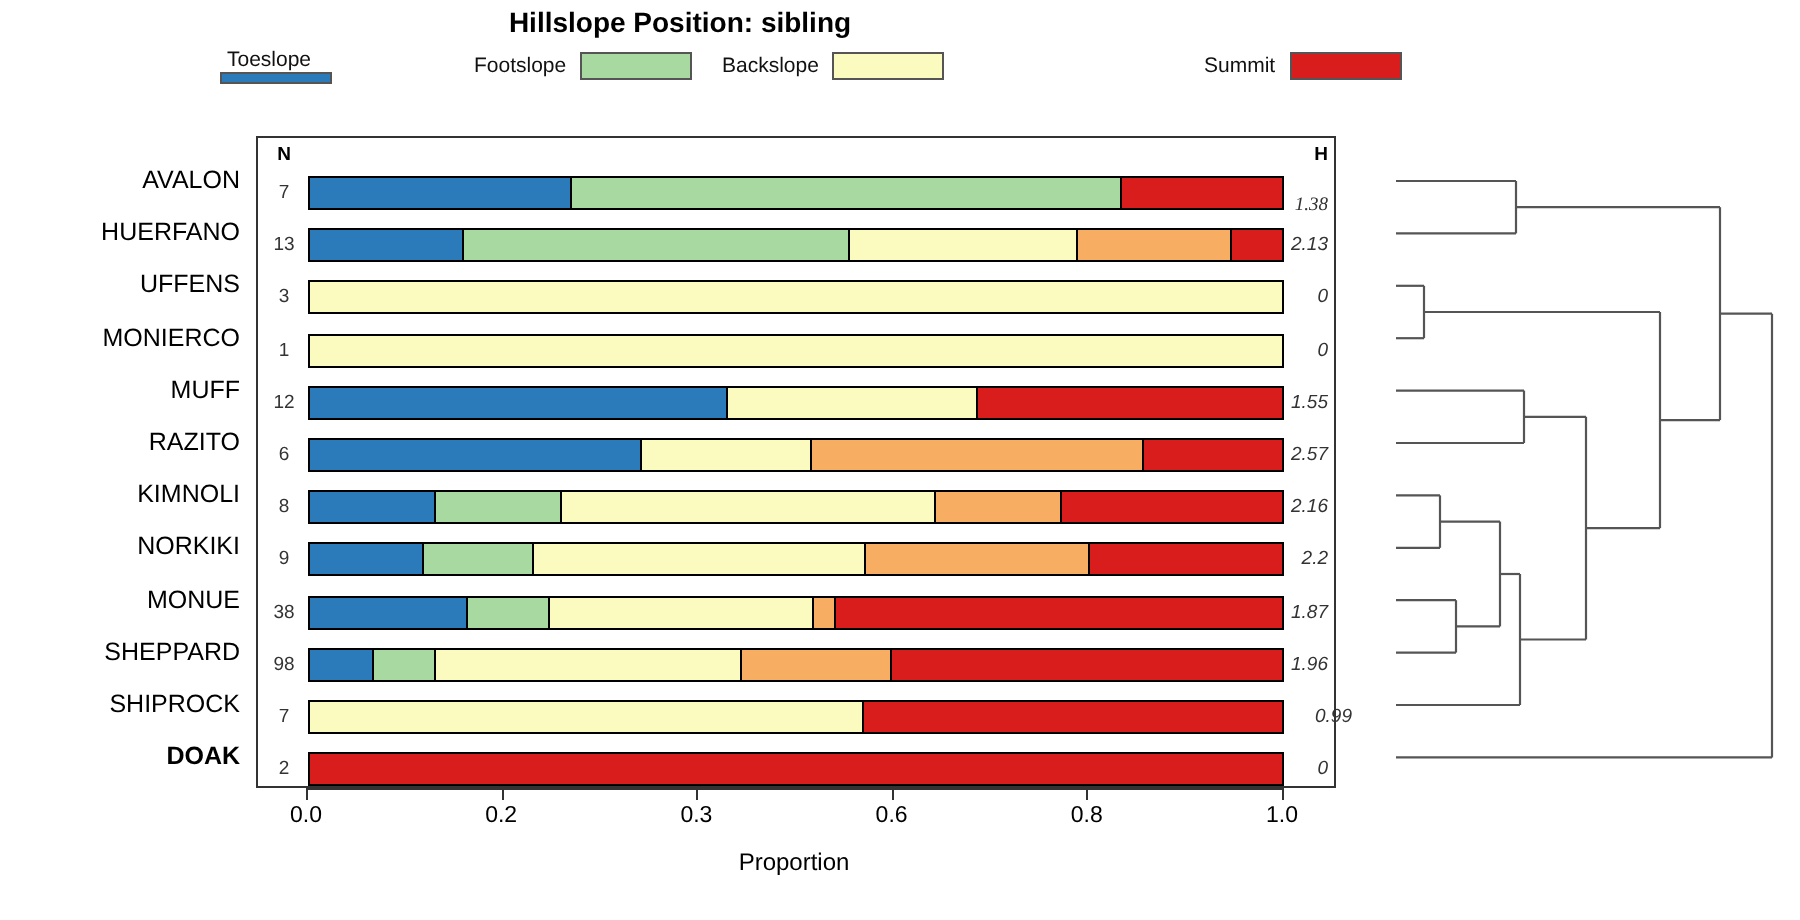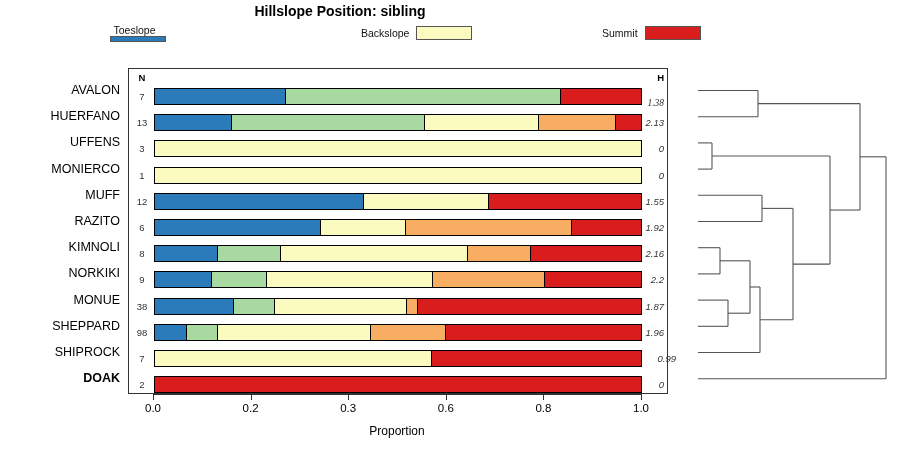--- a/index.html
+++ b/index.html
@@ -66,20 +66,24 @@
 <body>
 
 <div id="root">
 
   <div class="title">Hillslope Position: sibling</div>
 
   <div class="legend">
       <div class="legend-item" style="left: 0px; flex-direction: column;">
         <span class="legend-label">Toeslope</span>
         <span class="legend-swatch" style="background: rgb(43, 123, 186);"></span>
+      </div>
+      <div class="legend-item" style="left: 127px;">
+        <span class="legend-label">Footslope</span>
+        <span class="legend-swatch" style="background: rgb(168, 217, 160);"></span>
       </div>
       <div class="legend-item" style="left: 251px;">
         <span class="legend-label">Backslope</span>
         <span class="legend-swatch" style="background: rgb(251, 251, 192);"></span>
       </div>
       <div class="legend-item" style="left: 492px; text-align: center;">
         <span class="legend-label">Summit</span>
         <span class="legend-swatch" style="background: rgb(217, 29, 29);"></span>
       </div>
     </div>
@@ -205,21 +209,21 @@
       <div class="ncell" style="position: absolute; left: 131px; top: 353px;">7</div>
       <div class="ncell" style="position: absolute; left: 131px; top: 379.2px;">2</div>
       <div class="ncell colhead" style="position: absolute; left: 131px; top: 72px;">N</div>
     </div>
   <div id="hcol">
       <div class="hcell" style="position: absolute; left: 628px; top: 98px; font-family: Liberation Serif, serif;">1.38</div>
       <div class="hcell" style="position: absolute; left: 628px; top: 117.2px;">2.13</div>
       <div class="hcell" style="position: absolute; left: 628px; top: 143.4px;">0</div>
       <div class="hcell" style="position: absolute; left: 628px; top: 169.6px;">0</div>
       <div class="hcell" style="position: absolute; left: 628px; top: 195.8px;">1.55</div>
-      <div class="hcell" style="position: absolute; left: 628px; top: 222px;">1.92</div>
+      <div class="hcell" style="position: absolute; left: 628px; top: 222px;">2.57</div>
       <div class="hcell" style="position: absolute; left: 628px; top: 248.2px;">2.16</div>
       <div class="hcell" style="position: absolute; left: 628px; top: 274.4px;">2.2</div>
       <div class="hcell" style="position: absolute; left: 628px; top: 300.6px;">1.87</div>
       <div class="hcell" style="position: absolute; left: 628px; top: 326.8px;">1.96</div>
       <div class="hcell" style="position: absolute; left: 640px; top: 353px;">0.99</div>
       <div class="hcell" style="position: absolute; left: 628px; top: 379.2px;">0</div>
       <div class="hcell colhead" style="position: absolute; left: 628px; top: 72px;">H</div>
     </div>
 
   <div class="axis" id="axis">

